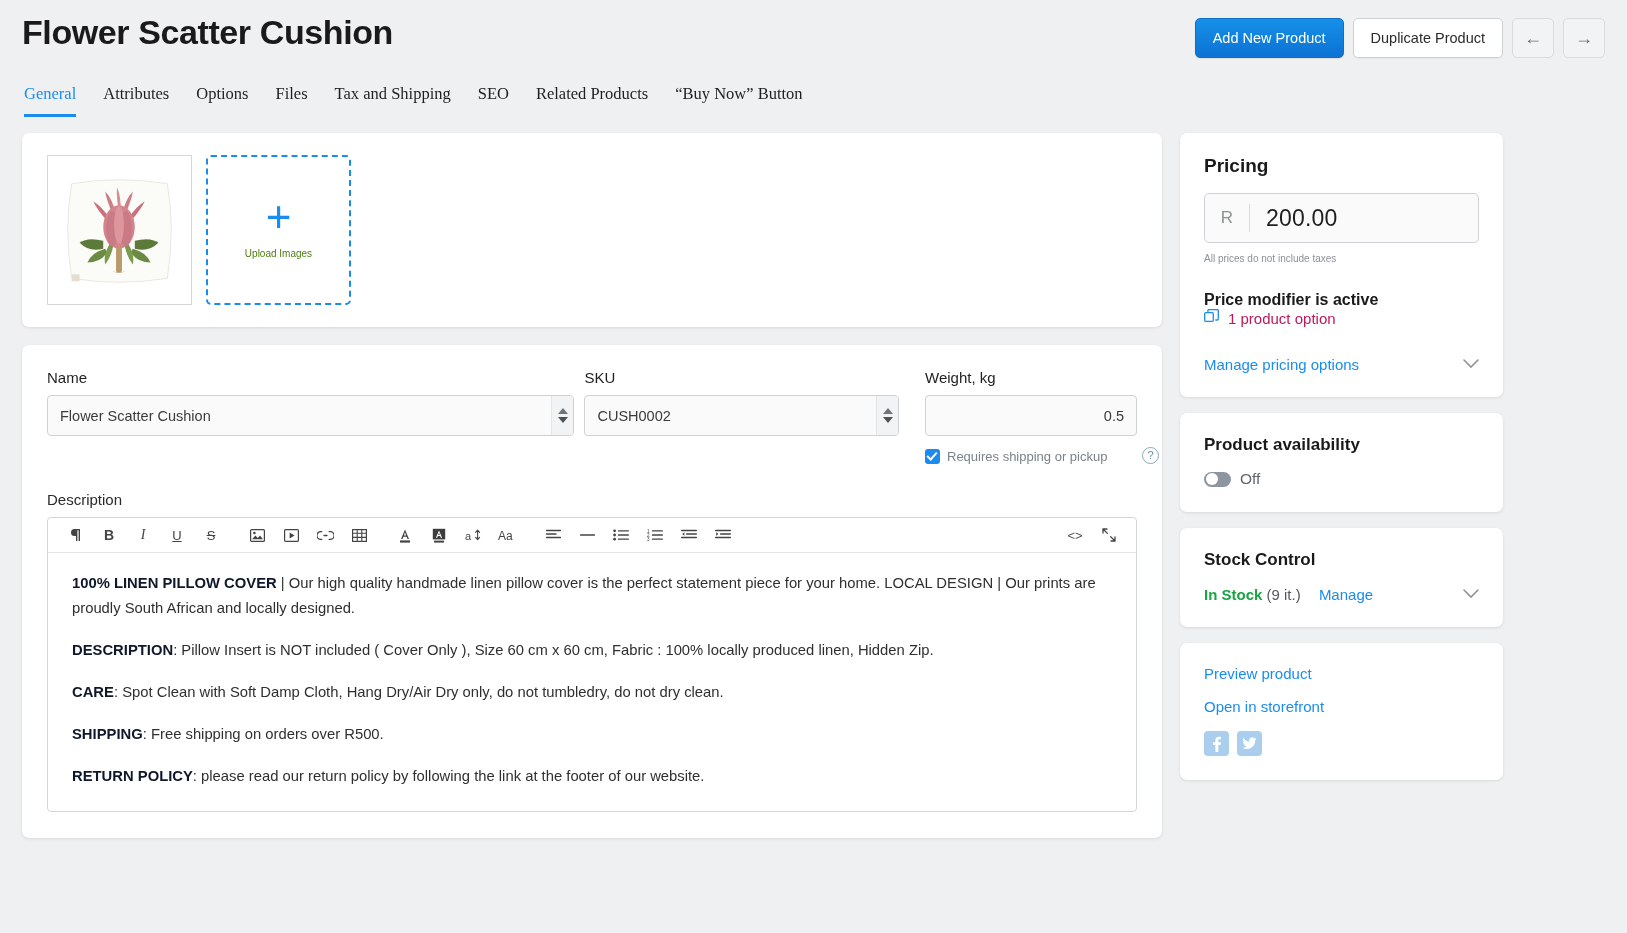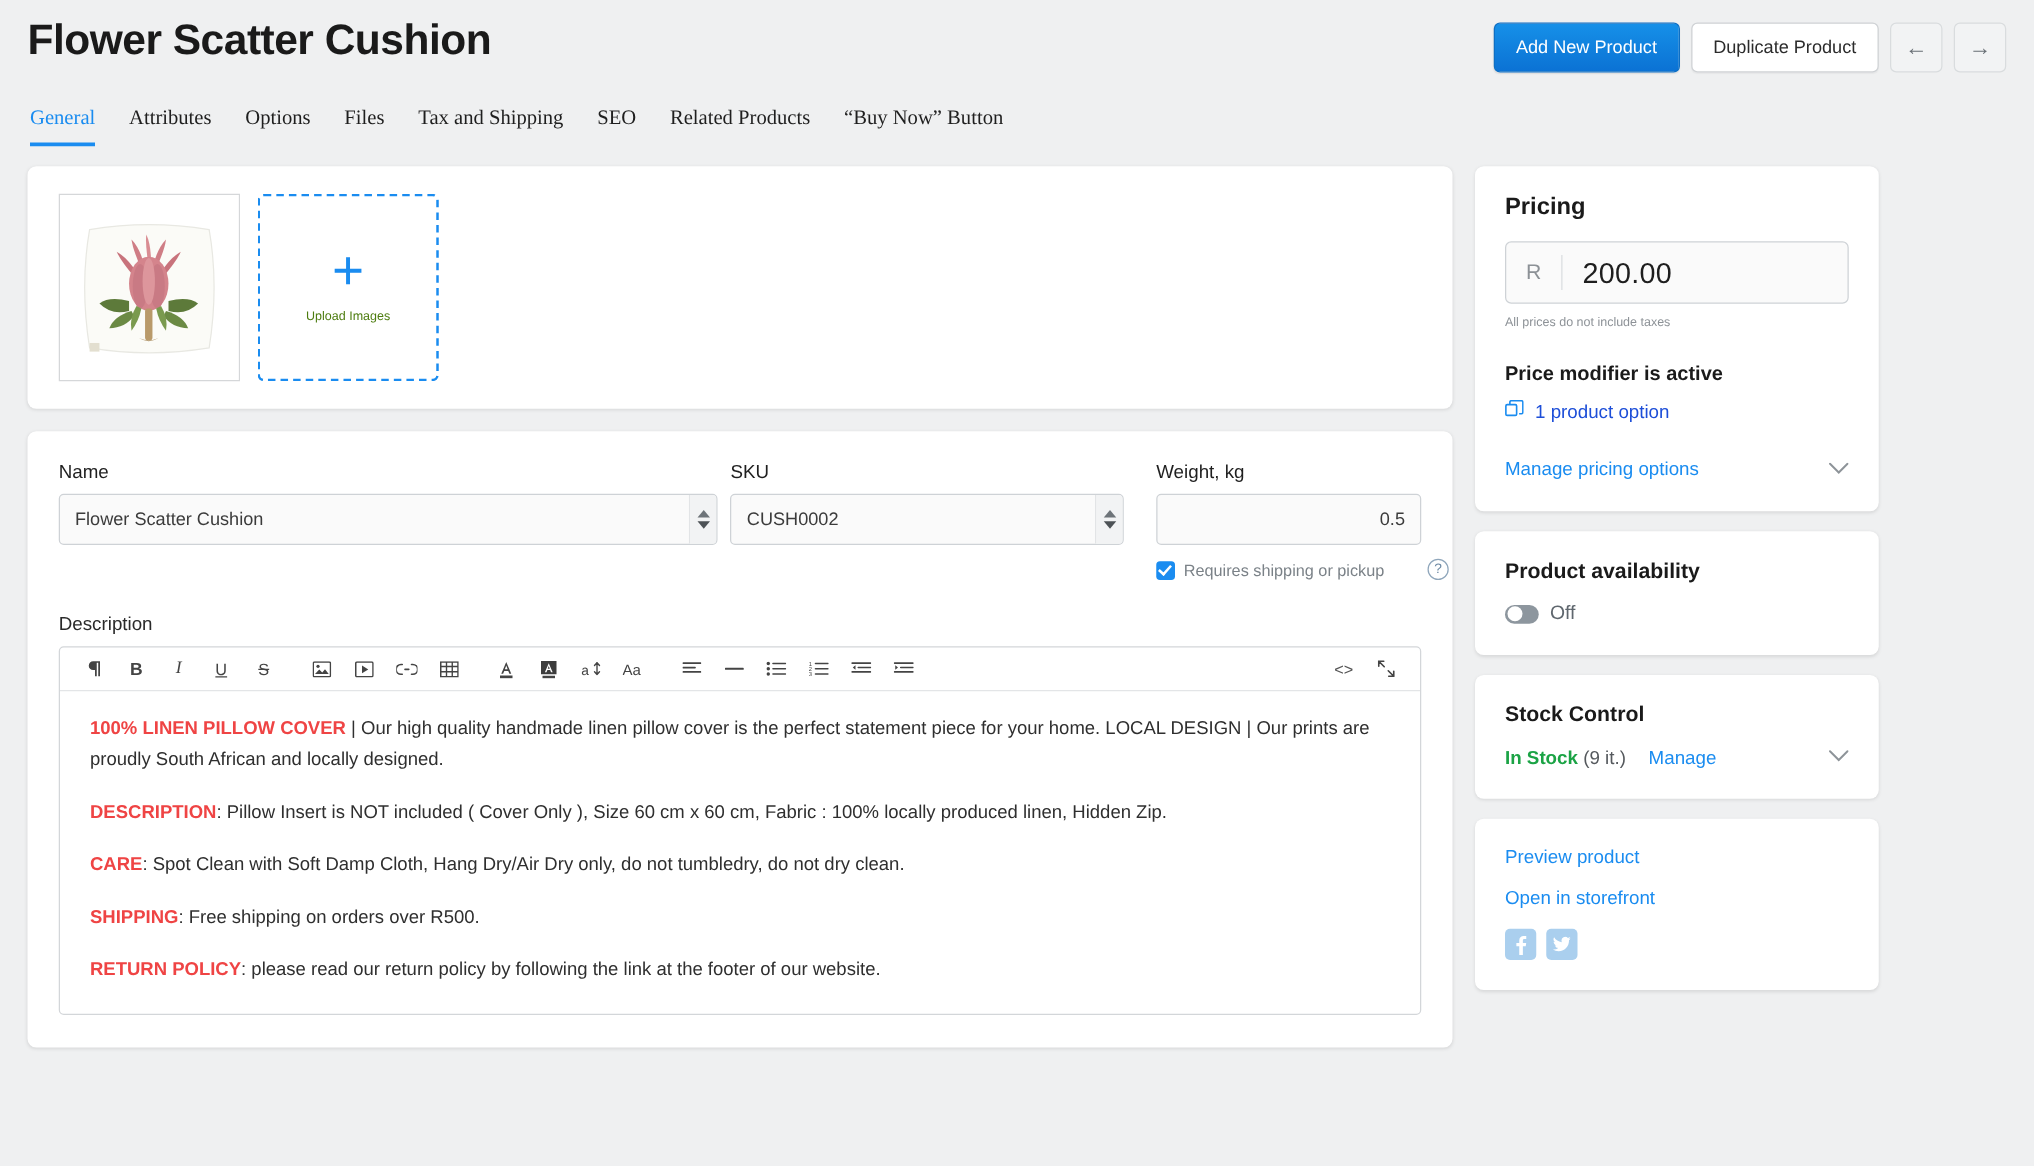--- a/index.html
+++ b/index.html
@@ -98,33 +98,33 @@
     padding: 0 10px; gap: 0;
   }
   .etool { width: 34px; height: 28px; display: flex; align-items: center; justify-content: center; color: #444; cursor: pointer; font-size: 14px; }
   .etool svg { display: block; }
   .tsep { width: 12px; }
   .espacer { flex: 1; }
 
   .edoc { padding: 18px 24px 22px; }
   .edoc p { font-size: 14.8px; line-height: 25px; color: #2f2f2f; margin-bottom: 17px; }
   .edoc p:last-child { margin-bottom: 0; }
-  .edoc b { font-weight: bold; color: #ef4444; }
+  .edoc b { font-weight: bold; color: #0f172a; }
 
   
   .scard { padding: 22px 24px 24px; margin-bottom: 16px; }
   .scard h3 { font-size: 19px; font-weight: bold; color: #1a1a1a; }
   .price-box { display: flex; align-items: center; height: 50px; border: 1px solid #ced2d6; border-radius: 5px; background: #fafafa; margin-top: 16px; }
   .cur { width: 44px; text-align: center; font-size: 17px; color: #8c9196; }
   .cur-div { width: 1px; height: 28px; background: #dadde0; }
   .price-val { flex: 1; font-size: 23px; color: #1e1e1e; padding-left: 16px; letter-spacing: .2px; }
   .note { font-size: 10px; color: #8d9297; margin-top: 10px; }
   .sub-h { font-size: 16px; font-weight: bold; color: #1a1a1a; margin-top: 27px; }
-  .opt-link { display: flex; align-items: center; gap: 9px; margin-top: 11px; color: #1d4ed8; font-size: 15px; cursor: pointer; }
-  .mng-row { display: flex; align-items: flex-start; justify-content: space-between; margin-top: 28px; cursor: pointer; }
+  .opt-link { display: flex; align-items: center; gap: 9px; color: #be185d; font-size: 15px; cursor: pointer; }
+  .mng-row { display: flex; align-items: center; justify-content: space-between; margin-top: 28px; cursor: pointer; }
   .mng-row a { color: #1a8cf0; font-size: 15px; }
   .chev { color: #8e9499; }
 
   .avail { display: flex; align-items: center; gap: 9px; margin-top: 15px; }
   .toggle { width: 27px; height: 15px; border-radius: 9px; background: #8d969e; position: relative; cursor: pointer; flex: none; }
   .toggle:after { content: ""; position: absolute; left: 1.5px; top: 1.5px; width: 12px; height: 12px; border-radius: 50%; background: #fff; }
   .avail-txt { font-size: 15.5px; color: #5f676e; }
 
   .stock-row { display: flex; align-items: center; justify-content: space-between; margin-top: 15px; }
   .stock-left { font-size: 15px; color: #3c3c3c; }

